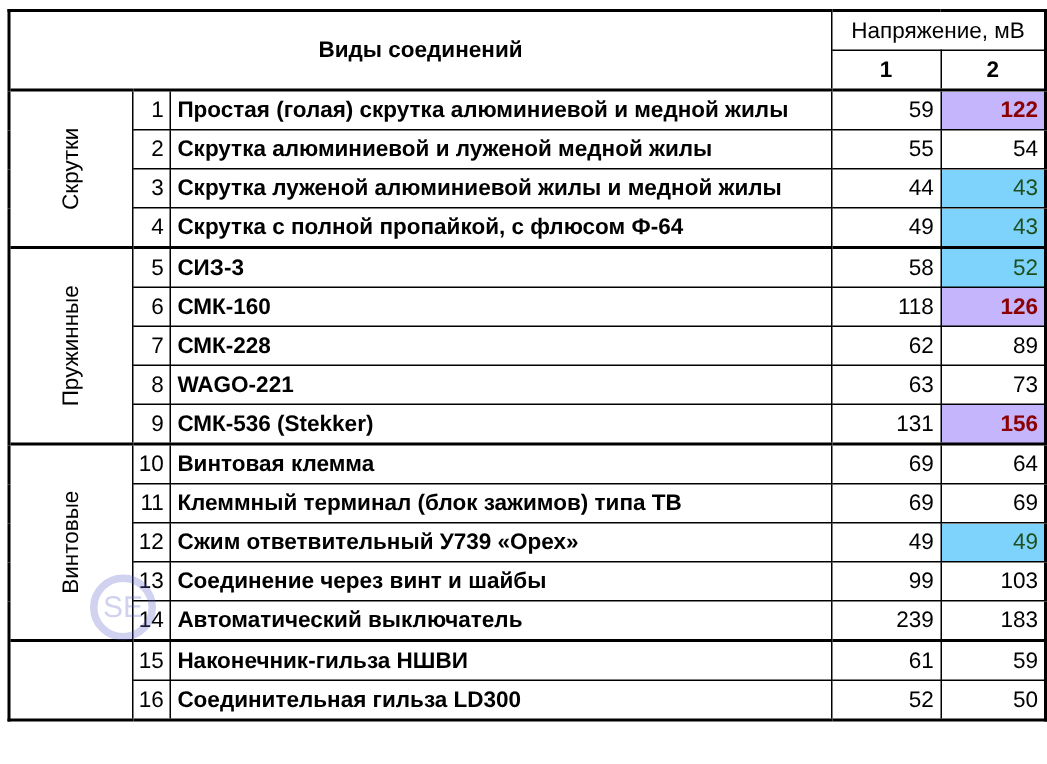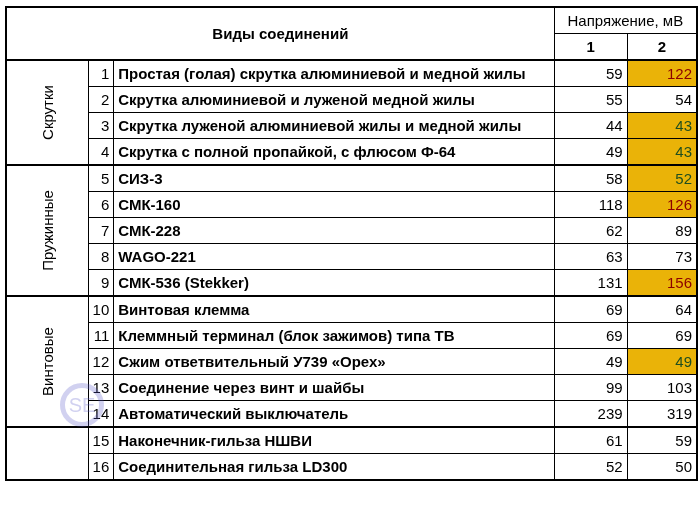--- a/index.html
+++ b/index.html
@@ -11,22 +11,22 @@
   .thick-right { border-right:2px solid #000 !important; }
   .thick-bottom { border-bottom:2px solid #000 !important;margin-left:20px; }
   th.hdr-main { height:57px; font-weight:bold; font-size:15px; text-align:center; padding-left:60px; }
   th.hdr-volt { font-weight:normal; font-size:14px; text-align:center; height:27px; }
   th.hdr-col { font-weight:bold; font-size:15px; text-align:center; height:28px; }
   td.group { text-align:center; vertical-align:middle; position:relative; }
   td.group .vtext { display:inline-block; transform:rotate(-90deg); white-space:nowrap; font-size:15px; }
   td.num { text-align:right; padding-right:4px !important; font-size:15px; }
   td.name { font-weight:bold; padding-left:4px !important; font-size:15px; }
   td.val { text-align:right; padding-right:4px !important; font-size:16px; }
-  td.red { background:#eab308; color:#8b0000; }
-  td.green { background:#eab308; color:#1f4e1f; }
+  td.red { background:#c4b5fd; color:#8b0000;font-weight:bold; }
+  td.green { background:#7dd3fc; color:#1f4e1f; }
   .watermark { position:absolute; left:60px; top:383px; font-family:"Liberation Sans", sans-serif; font-weight:normal; font-size:36px; color:rgba(90,90,200,0.28); pointer-events:none; display:flex; align-items:center; gap:6px; }
   .wm-logo { width:44px; height:44px; border-radius:50%; border:5px solid rgba(90,90,200,0.28); display:flex; align-items:center; justify-content:center; font-size:20px; box-sizing:border-box; }
 </style>
 </head>
 <body>
 
 <table class="main">
   <colgroup>
     <col style="width:26px">
       <col style="width:29px">
@@ -123,21 +123,21 @@
       <tr>
         <td class="num">13</td>
         <td class="name">Соединение через винт и шайбы</td>
         <td class="val">99</td>
         <td class="val thick-right">103</td>
       </tr>
       <tr>
         <td class="num">14</td>
         <td class="name">Автоматический выключатель</td>
         <td class="val">239</td>
-        <td class="val thick-right">319</td>
+        <td class="val thick-right">183</td>
       </tr>
       <tr>
         <td class="group thick-left thick-top thick-bottom" rowspan="2"><span class="vtext"></span></td>
         <td class="num thick-top">15</td>
         <td class="name thick-top">Наконечник-гильза НШВИ</td>
         <td class="val thick-top">61</td>
         <td class="val thick-right thick-top">59</td>
       </tr>
       <tr>
         <td class="num thick-bottom">16</td>

